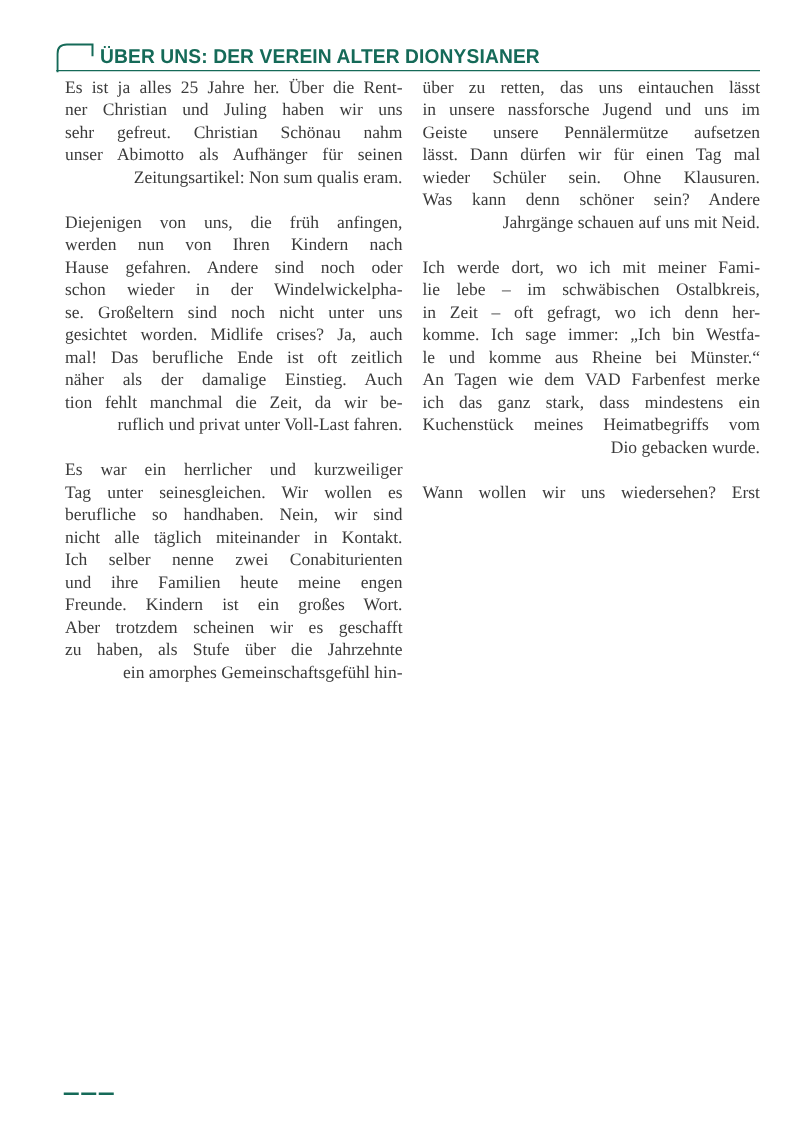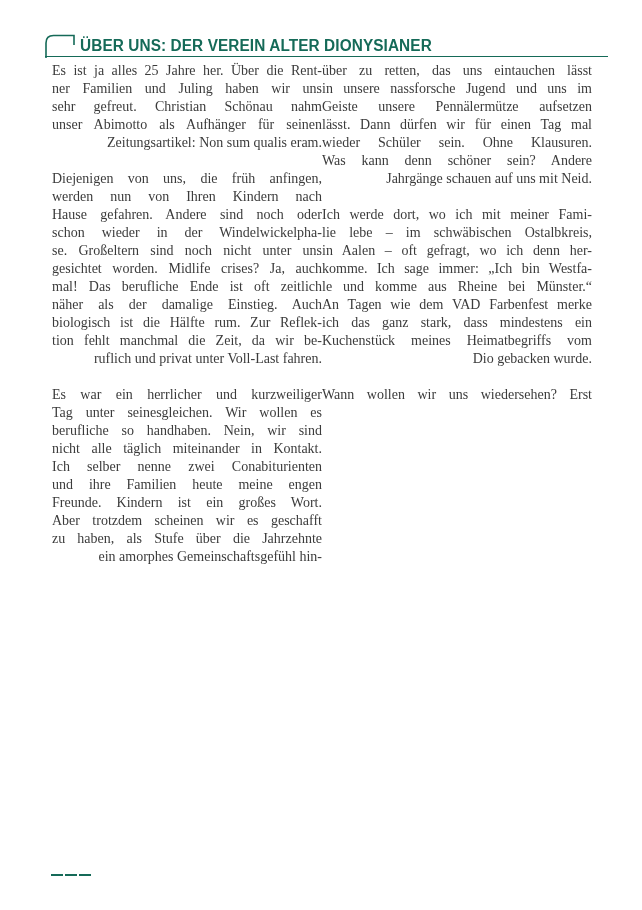--- a/index.html
+++ b/index.html
@@ -27,21 +27,21 @@
     font-family:"Liberation Sans", sans-serif;
     font-weight:700;font-size:16px;line-height:16px;
     color:var(--accent);
     white-space:nowrap;
     transform:scaleX(.96);transform-origin:left bottom;
     letter-spacing:.1px;
   }
   
   .columns{
     position:absolute;left:52px;top:62px;width:556px;
-    display:flex;
+    display:flex;gap:16px;
   }
   .col{width:270px;font-size:14px;line-height:18px;}
   .para{margin:0 0 18px 0;}
   .tline{min-height:18px;text-align:right;}
   .just{text-align:justify;text-align-last:justify;}
   .signature{margin-top:41px;}
   
   .footer-line{
     position:absolute;left:0;top:881px;width:50px;height:1px;
     background:#dcdcdc;
@@ -64,35 +64,34 @@
     <svg class="tab-icon" width="32" height="24" viewBox="0 0 32 24">
       <path d="M1 24 L1 9 Q1 1.5 8.5 1.5 L29 1.5 L29 11" fill="none" stroke="#156a58" stroke-width="1.6"></path>
     </svg>
     <h1 class="title">ÜBER UNS: DER VEREIN ALTER DIONYSIANER</h1>
   </header>
 
   <main class="columns">
     <section class="col">
         <div class="para">
           <div class="tline just">Es ist ja alles 25 Jahre her. Über die Rent-</div>
-          <div class="tline just">ner Familien und Juling haben wir uns</div>
+          <div class="tline just">ner Christian und Juling haben wir uns</div>
           <div class="tline just">sehr gefreut. Christian Schönau nahm</div>
           <div class="tline just">unser Abimotto als Aufhänger für seinen</div>
           <div class="tline">Zeitungsartikel: Non sum qualis eram.</div>
         </div>
         <div class="para">
           <div class="tline just">Diejenigen von uns, die früh anfingen,</div>
           <div class="tline just">werden nun von Ihren Kindern nach</div>
           <div class="tline just">Hause gefahren. Andere sind noch oder</div>
           <div class="tline just">schon wieder in der Windelwickelpha-</div>
           <div class="tline just">se. Großeltern sind noch nicht unter uns</div>
           <div class="tline just">gesichtet worden. Midlife crises? Ja, auch</div>
           <div class="tline just">mal! Das berufliche Ende ist oft zeitlich</div>
           <div class="tline just">näher als der damalige Einstieg. Auch</div>
-          <div class="tline just">biologisch ist die Hälfte rum. Zur Reflek-</div>
           <div class="tline just">tion fehlt manchmal die Zeit, da wir be-</div>
           <div class="tline">ruflich und privat unter Voll-Last fahren.</div>
         </div>
         <div class="para">
           <div class="tline just">Es war ein herrlicher und kurzweiliger</div>
           <div class="tline just">Tag unter seinesgleichen. Wir wollen es</div>
           <div class="tline just">berufliche so handhaben. Nein, wir sind</div>
           <div class="tline just">nicht alle täglich miteinander in Kontakt.</div>
           <div class="tline just">Ich selber nenne zwei Conabiturienten</div>
           <div class="tline just">und ihre Familien heute meine engen</div>
@@ -109,21 +108,21 @@
           <div class="tline just">in unsere nassforsche Jugend und uns im</div>
           <div class="tline just">Geiste unsere Pennälermütze aufsetzen</div>
           <div class="tline just">lässt. Dann dürfen wir für einen Tag mal</div>
           <div class="tline just">wieder Schüler sein. Ohne Klausuren.</div>
           <div class="tline just">Was kann denn schöner sein? Andere</div>
           <div class="tline">Jahrgänge schauen auf uns mit Neid.</div>
         </div>
         <div class="para">
           <div class="tline just">Ich werde dort, wo ich mit meiner Fami-</div>
           <div class="tline just">lie lebe – im schwäbischen Ostalbkreis,</div>
-          <div class="tline just">in Aalen – oft gefragt, wo ich denn her-</div>
+          <div class="tline just">in Zeit – oft gefragt, wo ich denn her-</div>
           <div class="tline just">komme. Ich sage immer: „Ich bin Westfa-</div>
           <div class="tline just">le und komme aus Rheine bei Münster.“</div>
           <div class="tline just">An Tagen wie dem VAD Farbenfest merke</div>
           <div class="tline just">ich das ganz stark, dass mindestens ein</div>
           <div class="tline just">Kuchenstück meines Heimatbegriffs vom</div>
           <div class="tline">Dio gebacken wurde.</div>
         </div>
         <div class="para">
           <div class="tline just">Wann wollen wir uns wiedersehen? Erst</div>
         </div>

